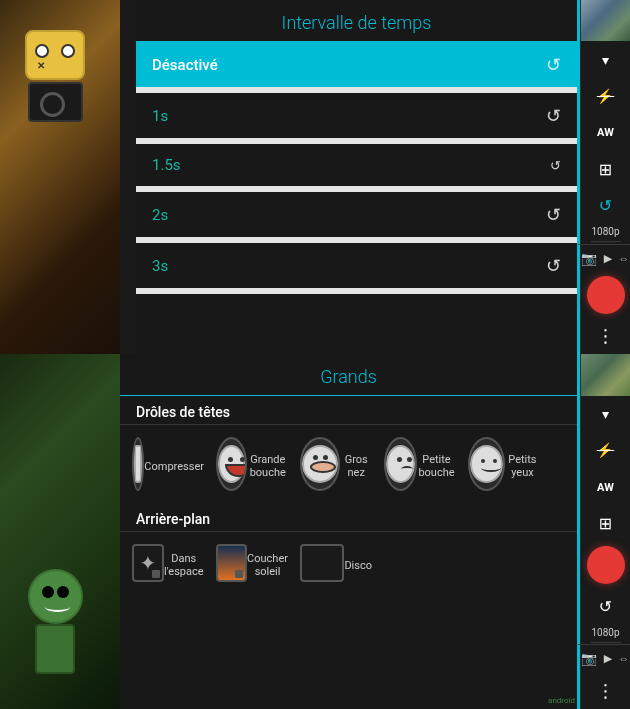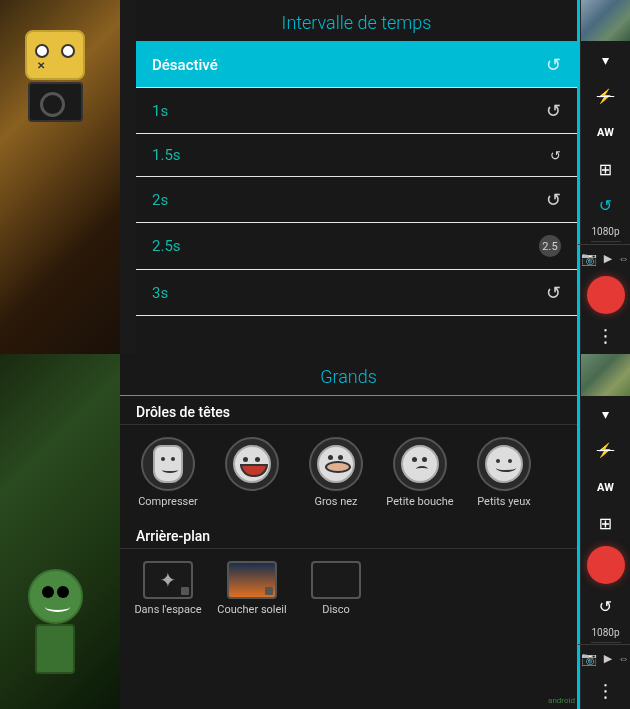--- a/index.html
+++ b/index.html
@@ -176,21 +176,21 @@
       font-weight: 300;
       text-align: center;
     }
 
     
     .menu-item {
       display: flex;
       align-items: center;
       justify-content: space-between;
       padding: 12px 16px;
-      border-bottom: 1px solid #e5e5e5;
+      border-bottom: 6px solid #e5e5e5;
       cursor: pointer;
     }
     .menu-item.selected {
       background: #00bcd4;
     }
     .menu-item-text {
       color: #14b8a6;
       font-size: 15px;
     }
     .menu-item.selected .menu-item-text {
@@ -305,21 +305,20 @@
       border-bottom: 1px solid #333;
     }
     .effects-grid {
       display: flex;
       flex-wrap: wrap;
       padding: 8px 8px;
       gap: 4px;
     }
     .effect-item {
       display: flex;
-      flex-direction: column;
       align-items: center;
       width: 80px;
       cursor: pointer;
       padding: 4px;
     }
     .effect-icon-circle {
       width: 54px;
       height: 54px;
       border-radius: 50%;
       background: #2a2a2a;
@@ -408,24 +407,20 @@
     </div>
     <div class="menu-item">
       <span class="menu-item-text">1.5s</span>
       <span class="timer-icon" style="font-size:13px;">↺</span>
     </div>
     <div class="menu-item">
       <span class="menu-item-text">2s</span>
       <span class="timer-icon">↺</span>
     </div>
     <div class="menu-item">
-      <span class="menu-item-text">2.5s</span>
-      <span class="timer-icon" style="font-size:11px; background:#555; border-radius:50%; width:22px; height:22px; display:inline-flex; align-items:center; justify-content:center;">2.5</span>
-    </div>
-    <div class="menu-item">
       <span class="menu-item-text">3s</span>
       <span class="timer-icon">↺</span>
     </div>
   </div>
 
   <div class="accent-line"></div>
 
   <div class="right-sidebar">
     <div class="sidebar-thumbnail">
       <div style="width:100%;height:100%;background:linear-gradient(135deg, #8aa0b0 0%, #4a6a80 40%, #6a8a6a 70%, #3a5a40 100%);"></div>
@@ -495,20 +490,21 @@
         </div>
 
 
         <div class="effect-item">
           <div class="effect-icon-circle">
             <div style="width:38px;height:38px;border-radius:50%;background:#ddd;border:2px solid #aaa;position:relative;">
               <div style="position:absolute;top:10px;left:8px;width:5px;height:5px;background:#333;border-radius:50%;box-shadow:12px 0 0 #333;"></div>
               <div style="position:absolute;bottom:4px;left:5px;width:28px;height:13px;background:#c0392b;border:2px solid #333;border-radius:0 0 14px 14px;"></div>
             </div>
           </div>
+          <span class="effect-label">Grande bouche</span>
         </div>
 
         <div class="effect-item">
           <div class="effect-icon-circle">
             <div style="width:38px;height:38px;border-radius:50%;background:#ddd;border:2px solid #aaa;position:relative;">
               <div style="position:absolute;top:8px;left:9px;width:5px;height:5px;background:#333;border-radius:50%;box-shadow:10px 0 0 #333;"></div>
               <div style="position:absolute;bottom:8px;left:6px;width:26px;height:12px;border:2px solid #333;border-radius:50%;background:#e0b090;"></div>
             </div>
           </div>
           <span class="effect-label">Gros nez</span>

